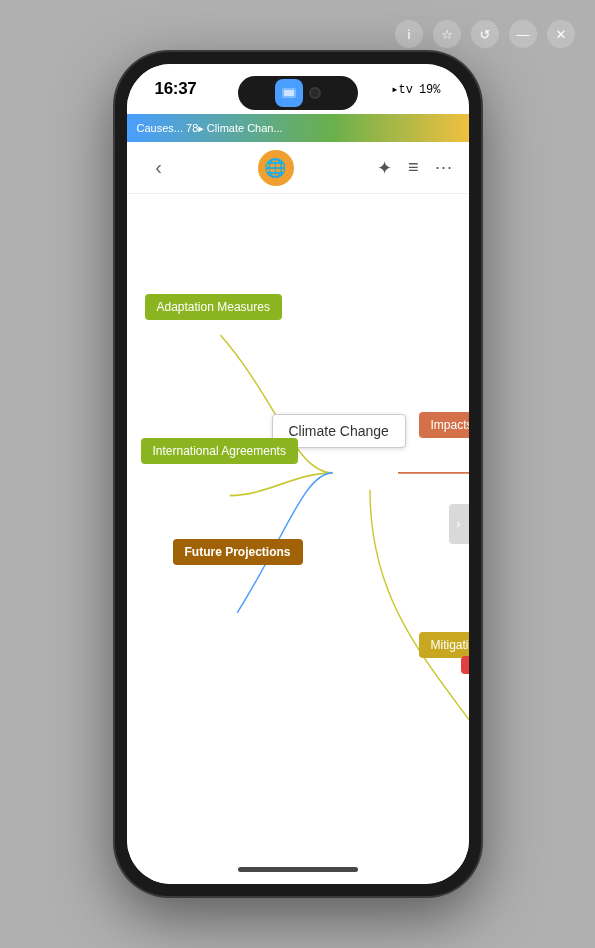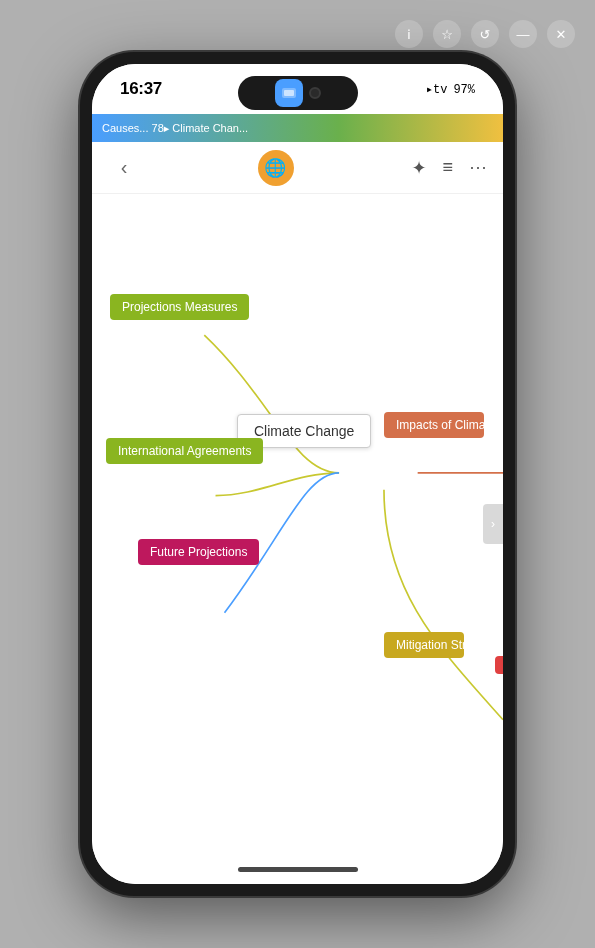--- a/index.html
+++ b/index.html
@@ -7,21 +7,21 @@
       width: 595px;
       height: 948px;
       background: #b0b0b0;
       display: flex;
       align-items: center;
       justify-content: center;
       font-family: -apple-system, BlinkMacSystemFont, 'Helvetica Neue', sans-serif;
     }
 
     .phone-outer {
-      width: 435px;
+      width: 366px;
       height: 844px;
       background: #1a1a1a;
       border-radius: 54px;
       position: relative;
       box-shadow: 0 0 0 2px #3a3a3a, 0 20px 60px rgba(0,0,0,0.5);
       display: flex;
       flex-direction: column;
       overflow: hidden;
     }
 
@@ -229,21 +229,21 @@
       font-weight: 500;
       color: #333;
       white-space: nowrap;
       z-index: 3;
       background: #fff;
       border: 1px solid #ccc;
       box-shadow: 0 1px 4px rgba(0,0,0,0.15);
     }
 
     .node-green { background: #8ab520; }
-    .node-blue { background: #be185d; }
+    .node-blue { background: #a16207; font-weight: bold; }
     .node-orange { background: #d4704a; }
     .node-yellow { background: #c8a820; }
 
     
     .connections-svg {
       position: absolute;
       top: 0;
       left: 0;
       width: 100%;
       height: 100%;
@@ -313,21 +313,21 @@
         <div class="di-icon">
           <svg width="16" height="16" viewBox="0 0 16 16">
             <rect x="1" y="3" width="14" height="10" rx="2" fill="#fff" opacity="0.3"></rect>
             <rect x="3" y="5" width="10" height="6" rx="1" fill="#fff" opacity="0.6"></rect>
           </svg>
         </div>
         <div class="di-camera"></div>
       </div>
       <div class="status-right">
         <span class="status-icon">▸tv</span>
-        <span class="status-icon">97%</span>
+        <span class="status-icon">19%</span>
       </div>
     </div>
 
     <div class="notification-bar">
       <span>Causes...  78▸  Climate Chan...</span>
     </div>
 
     <div class="app-header">
       <div class="back-btn">‹</div>
       <div class="header-center">
@@ -353,21 +353,21 @@
         <path d="M290,245 C320,245 350,245 366,245" stroke="#d4704a" stroke-width="1.5" fill="none"></path>
 
         <path d="M260,260 C260,350 310,400 366,462" stroke="#c8c830" stroke-width="1.5" fill="none"></path>
       </svg>
 
       <div class="node-center" style="left: 145px; top: 220px;">
         <span>Climate Change</span>
       </div>
 
       <div class="node node-green" style="left: 18px; top: 100px;">
-        <span>Projections Measures</span>
+        <span>Adaptation Measures</span>
       </div>
 
       <div class="node node-green" style="left: 14px; top: 244px;">
         <span>International Agreements</span>
       </div>
 
       <div class="node node-blue" style="left: 46px; top: 345px;">
         <span>Future Projections</span>
       </div>
 

